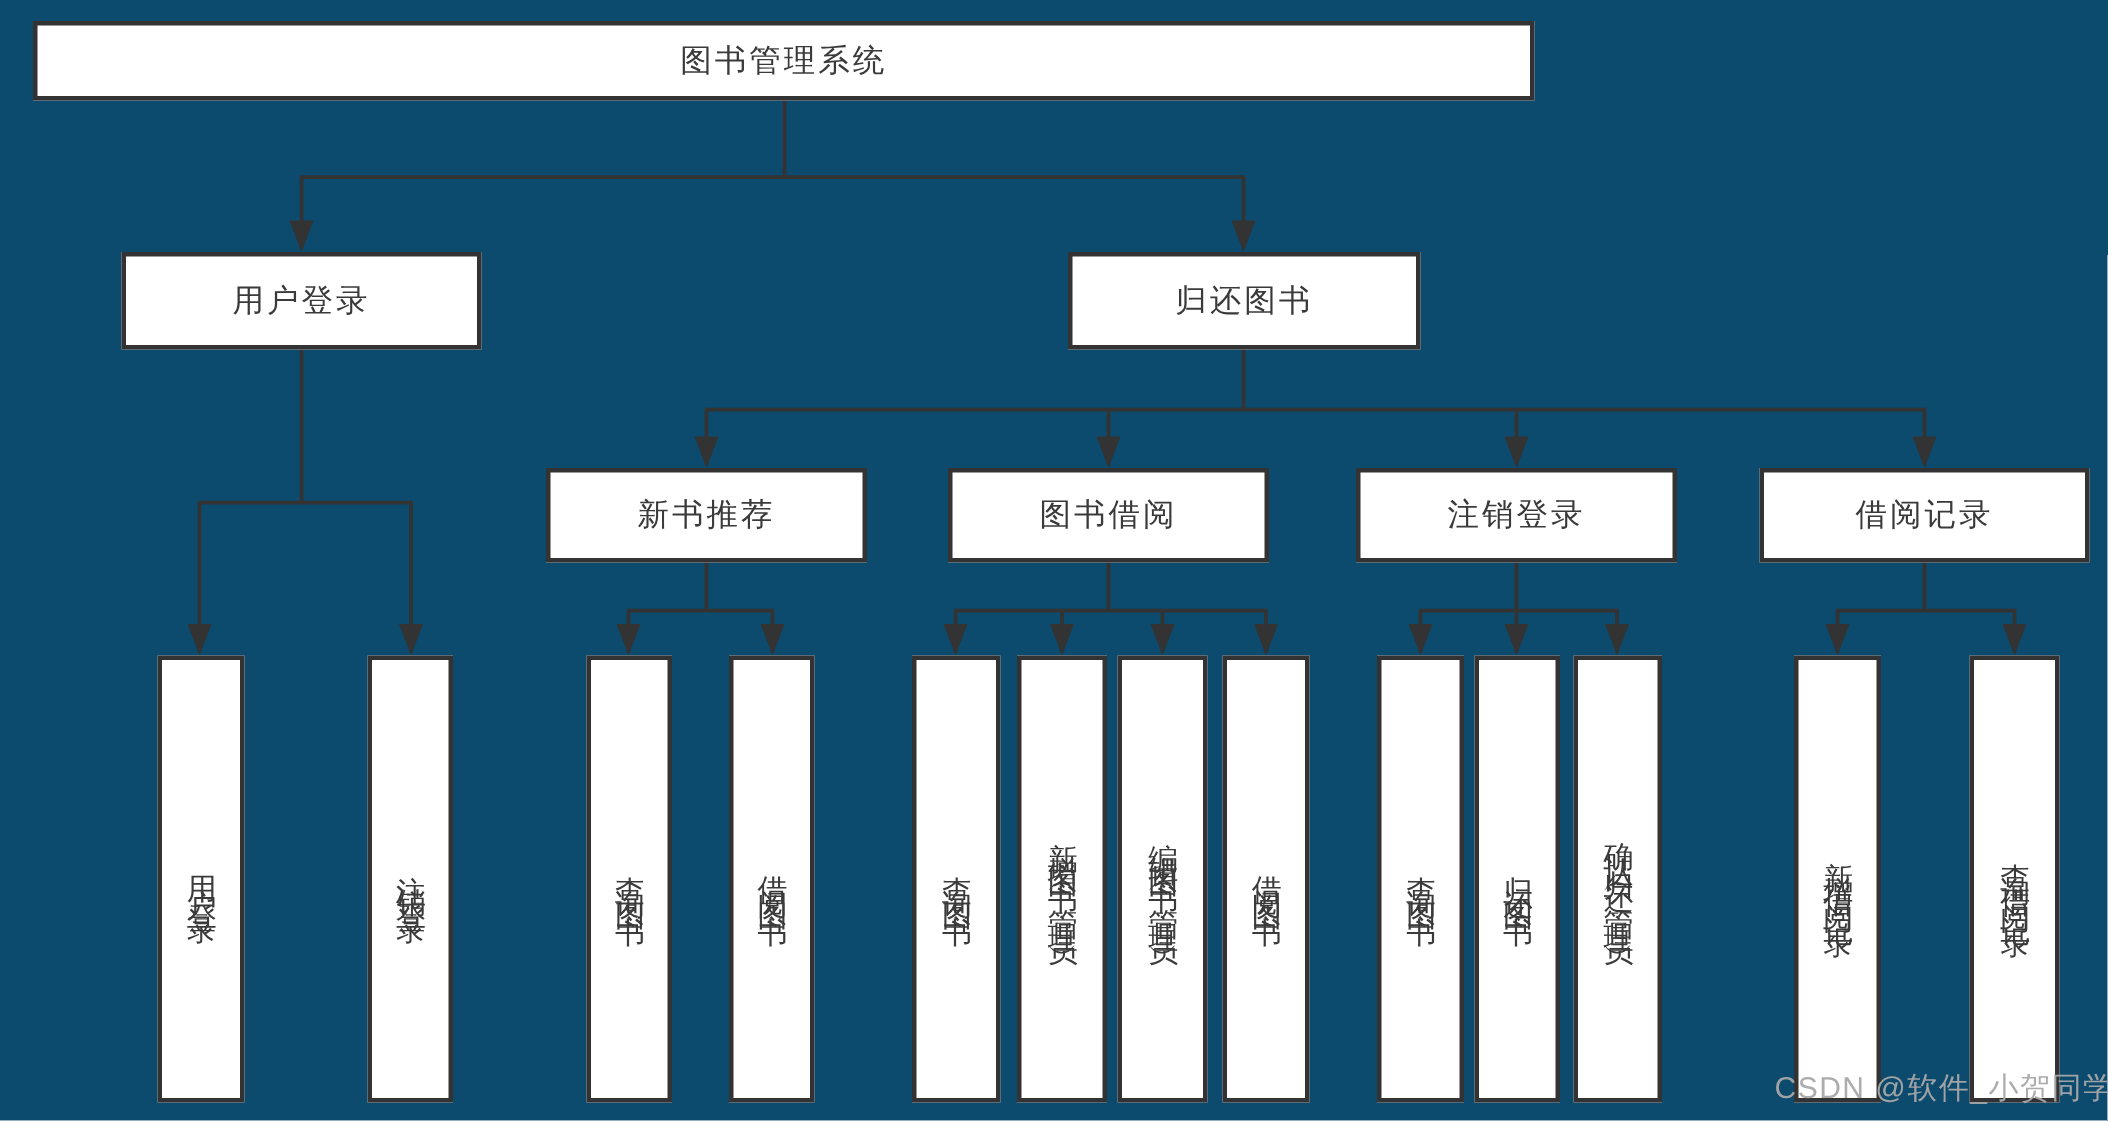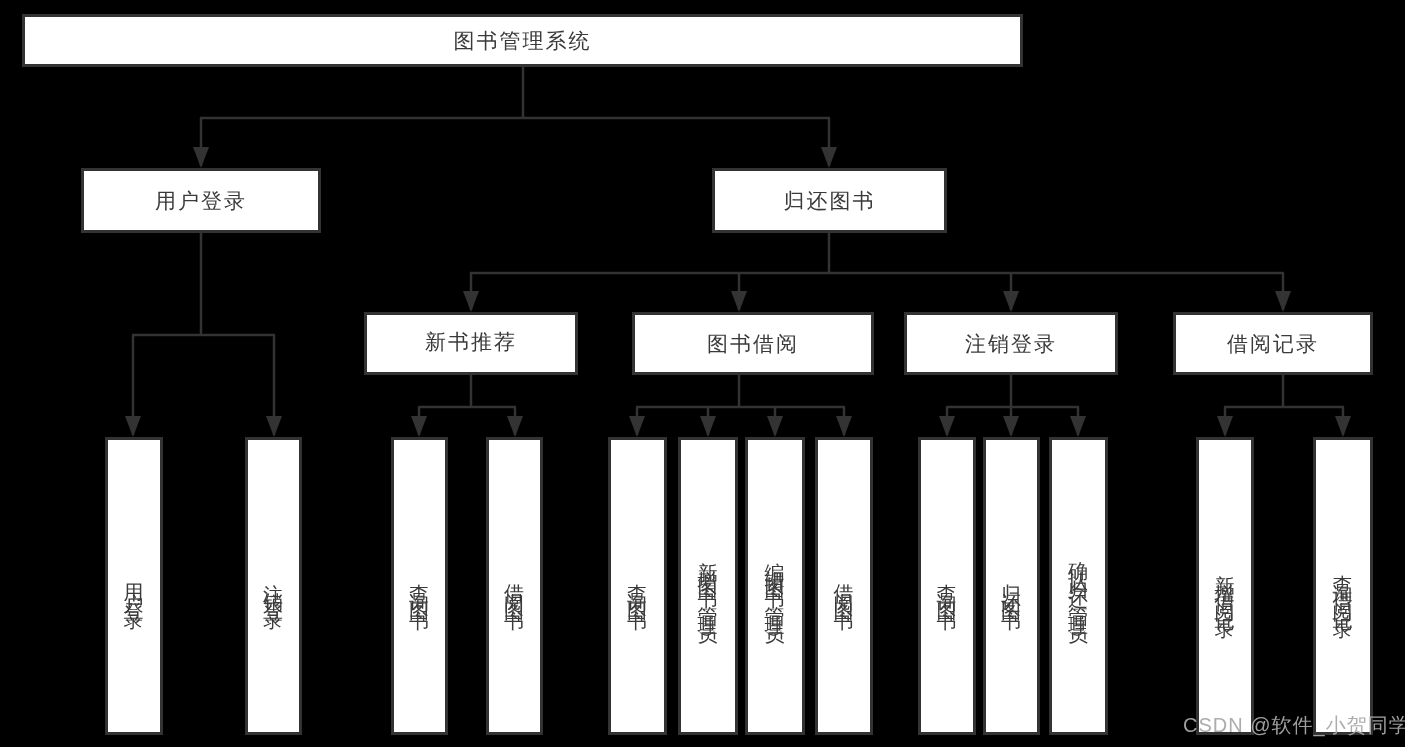--- a/index.html
+++ b/index.html
@@ -1,20 +1,20 @@
 <!DOCTYPE html>
 <html><head>
 <meta charset="utf-8">
 <style>
   html, body { margin: 0; padding: 0; background: #ffffff; }
   #stage {
     position: relative;
     width: 1405px;
     height: 747px;
-    background: #000000;
+    background: #0c4a6e;
     font-family: "Liberation Sans", sans-serif;
     overflow: hidden;
   }
   #connector-svg {
     position: absolute;
     left: 0; top: 0;
     width: 1405px; height: 747px;
   }
   .box {
     position: absolute;
@@ -100,24 +100,24 @@
       <polygon points="1217,416 1233,416 1225,437"></polygon>
       <polygon points="1335,416 1351,416 1343,437"></polygon>
     </g>
   </svg>
 
   <div class="box h-box" style="left:22px; top:14px; width:1001px; height:53px;">图书管理系统</div>
 
   <div class="box h-box lvl2" style="left:81px; width:240px;">用户登录</div>
   <div class="box h-box lvl2" style="left:712px; width:235px;">归还图书</div>
 
-  <div class="box h-box lvl3" style="left:364px; width:214px;font-family:Liberation Mono, monospace;">新书推荐</div>
-  <div class="box h-box lvl3" style="left:632px; width:242px;">图书借阅</div>
+  <div class="box h-box lvl3" style="left:364px; width:214px;">新书推荐</div>
+  <div class="box h-box lvl3" style="left:632px; width:214px;">图书借阅</div>
   <div class="box h-box lvl3" style="left:904px; width:214px;">注销登录</div>
-  <div class="box h-box lvl3" style="left:1173px; width:200px;">借阅记录</div>
+  <div class="box h-box lvl3" style="left:1173px; width:220px;">借阅记录</div>
 
   <div class="box v-box leaf" style="left:105px; width:58px;">用户登录</div>
   <div class="box v-box leaf" style="left:245px; width:57px;">注销登录</div>
 
   <div class="box v-box leaf" style="left:391px; width:57px;">查询图书</div>
   <div class="box v-box leaf" style="left:486px; width:57px;">借阅图书</div>
 
   <div class="box v-box leaf" style="left:608px; width:59px;">查询图书</div>
   <div class="box v-box leaf" style="left:678px; width:60px;">新增图书（管理员）</div>
   <div class="box v-box leaf" style="left:745px; width:60px;">编辑图书（管理员）</div>

